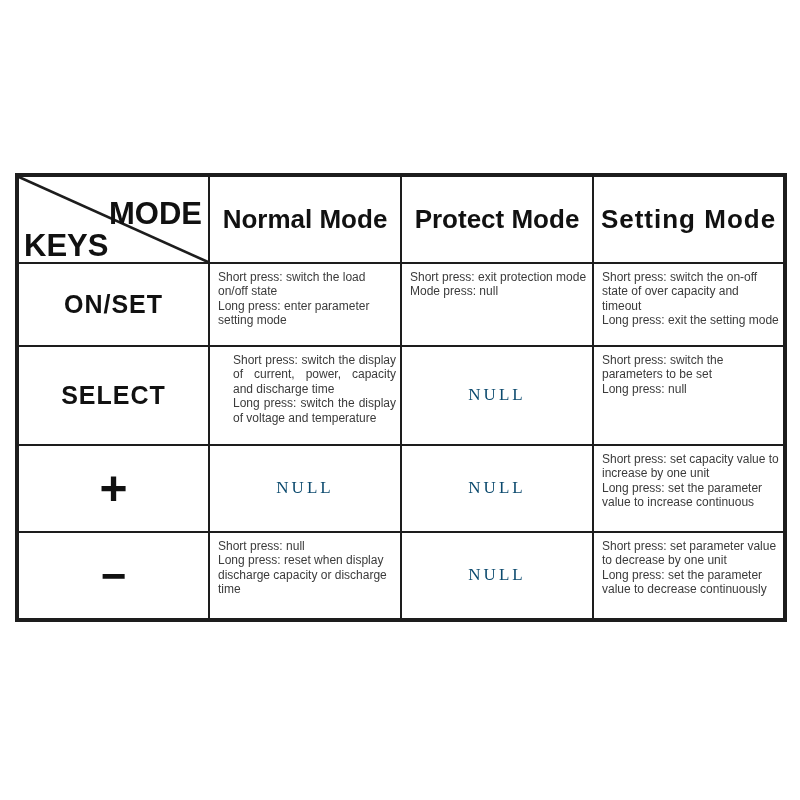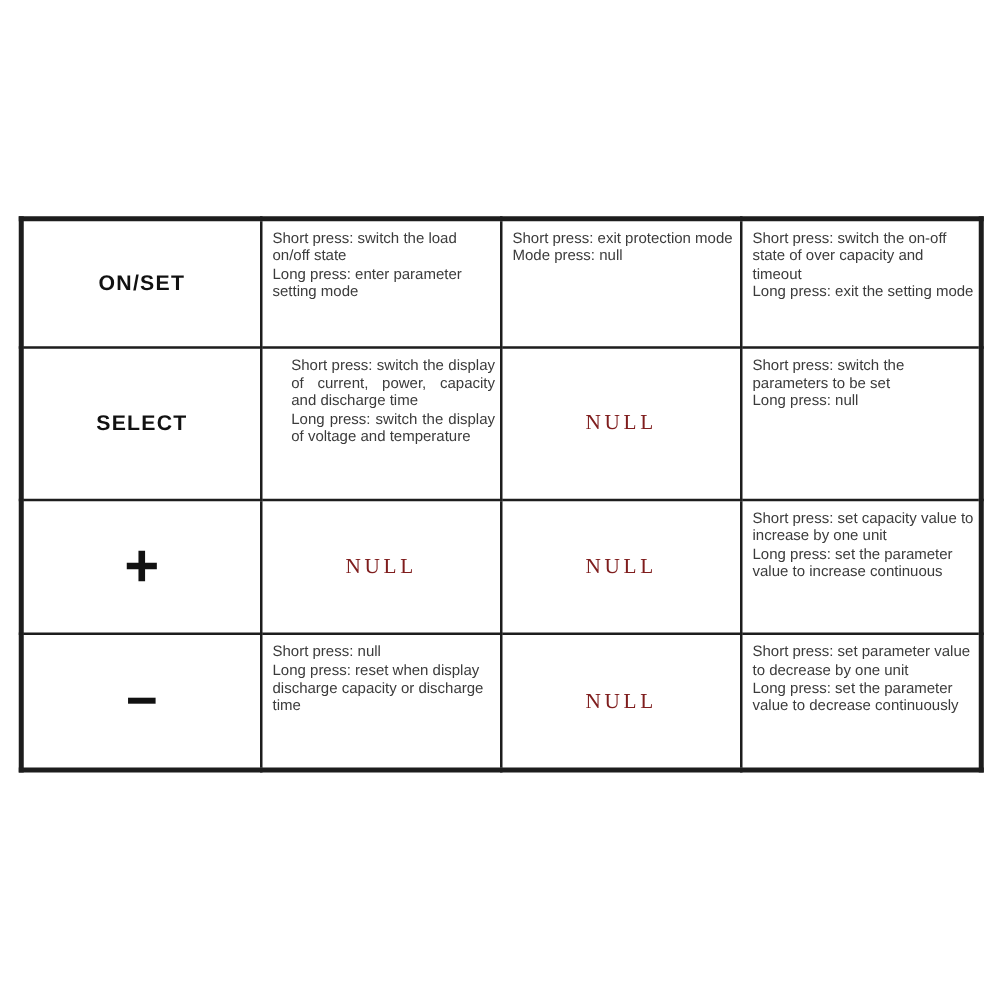--- a/index.html
+++ b/index.html
@@ -93,21 +93,21 @@
   
   .key-cell {
     display: flex;
     align-items: center;
     justify-content: center;
     width: 100%;
     height: 100%;
     font-weight: 700;
     color: #111;
   }
-  .key-cell.txt { font-size: 17px; letter-spacing: 1px; }
+  .key-cell.txt { font-size: 25px; letter-spacing: 1px; }
   .key-cell.plus { font-size: 48px; font-weight: 600; }
   .key-cell.minus { font-size: 44px; font-weight: 700; }
 
   
   .desc-text {
     padding: 6px 4px 4px 8px;
     font-size: 12px;
     line-height: 1.2;
     color: #3b3b3b;
     white-space: pre-line;
@@ -117,39 +117,59 @@
   
   .desc-text.null {
     display: flex;
     align-items: center;
     justify-content: center;
     height: 100%;
     padding: 0;
     font-family: "Liberation Serif", serif;
     font-size: 17px;
     letter-spacing: 3px;
-    color: #7f1d1d;
+    color: #0c4a6e;
     white-space: normal;
     text-align: center;
   }
 </style>
 </head>
 <body>
 
 <div class="page">
   <div class="table-wrap">
     <table class="modes">
       <colgroup>
         <col class="c">
           <col class="c">
           <col class="c">
           <col class="c">
       </colgroup>
 
       <tbody>
+          <tr class="r-header">
+        <td>
+          <div class="corner">
+            <svg viewBox="0 0 100 100" preserveAspectRatio="none">
+              <line x1="0" y1="0" x2="100" y2="100" stroke="#1d1d1d" stroke-width="2.6" vector-effect="non-scaling-stroke"></line>
+            </svg>
+            <span class="mode-label">MODE</span>
+            <span class="keys-label">KEYS</span>
+          </div>
+        </td>
+        <td>
+          <div class="mode-head">Normal Mode</div>
+        </td>
+        <td>
+          <div class="mode-head">Protect Mode</div>
+        </td>
+        <td>
+          <div class="mode-head setting">Setting Mode</div>
+        </td>
+      </tr>
 
       <tr class="r-onset">
         <td>
           <div class="key-cell txt">ON/SET</div>
         </td>
         <td>
           <div class="desc-text">Short press: switch the load on/off state
 Long press: enter parameter setting mode</div>
         </td>
         <td>

